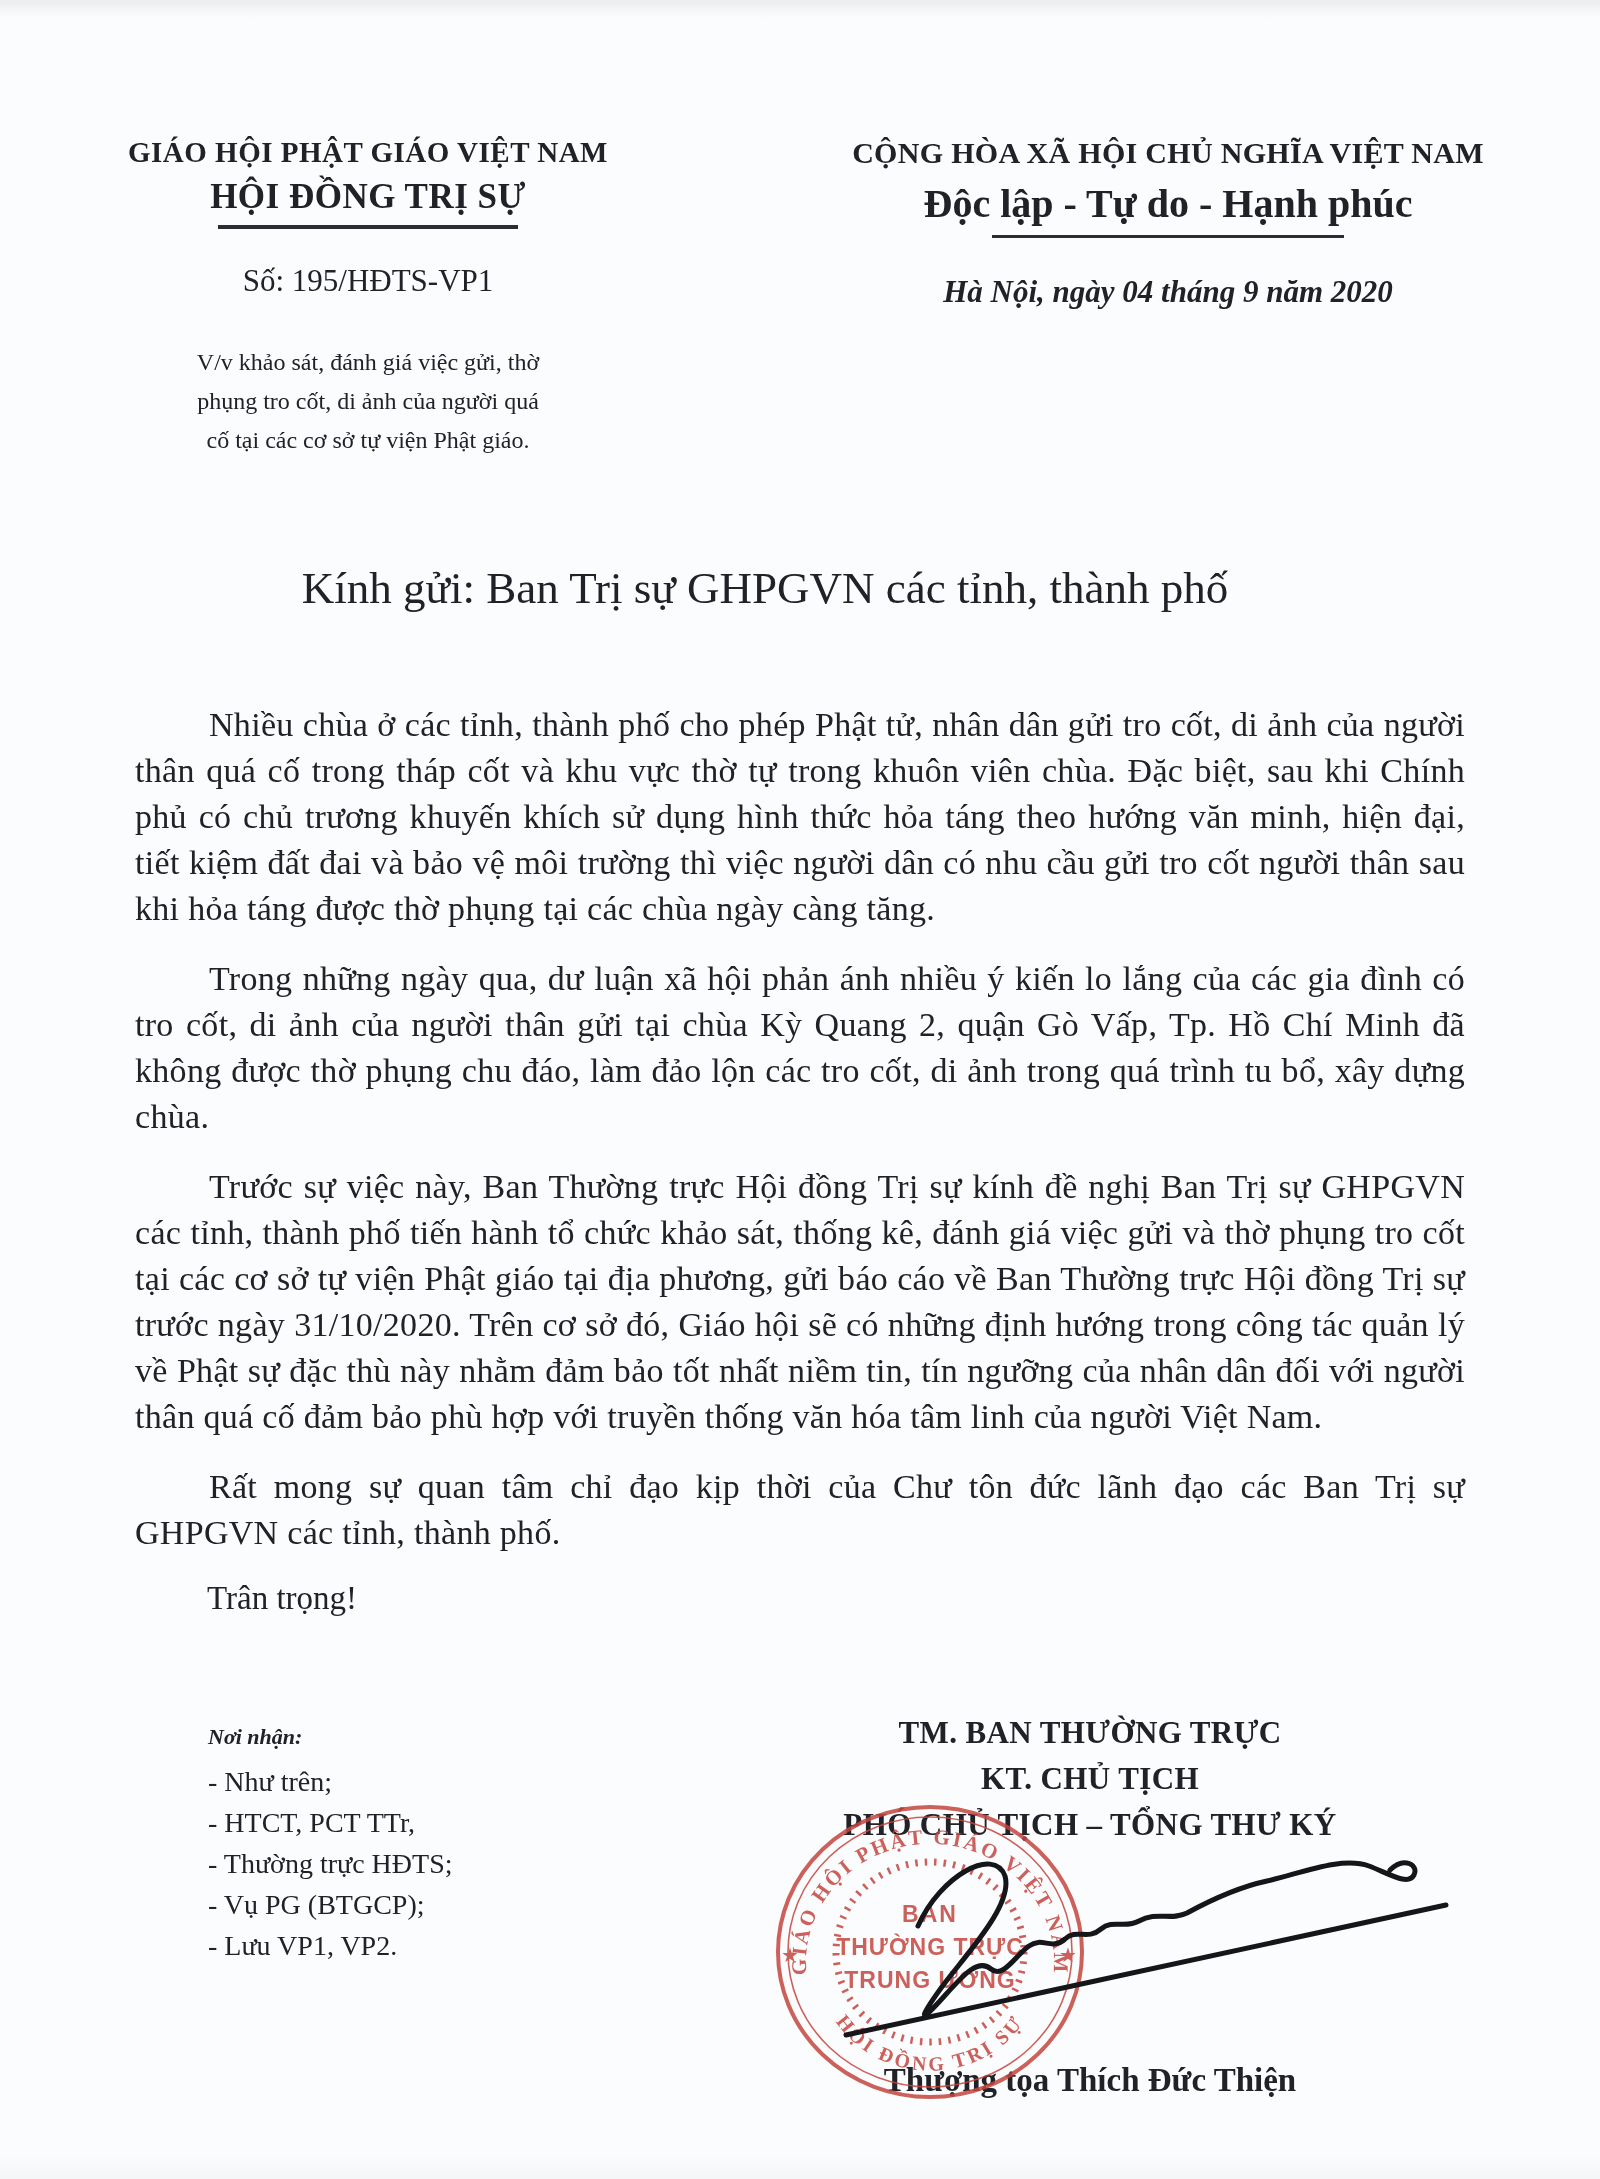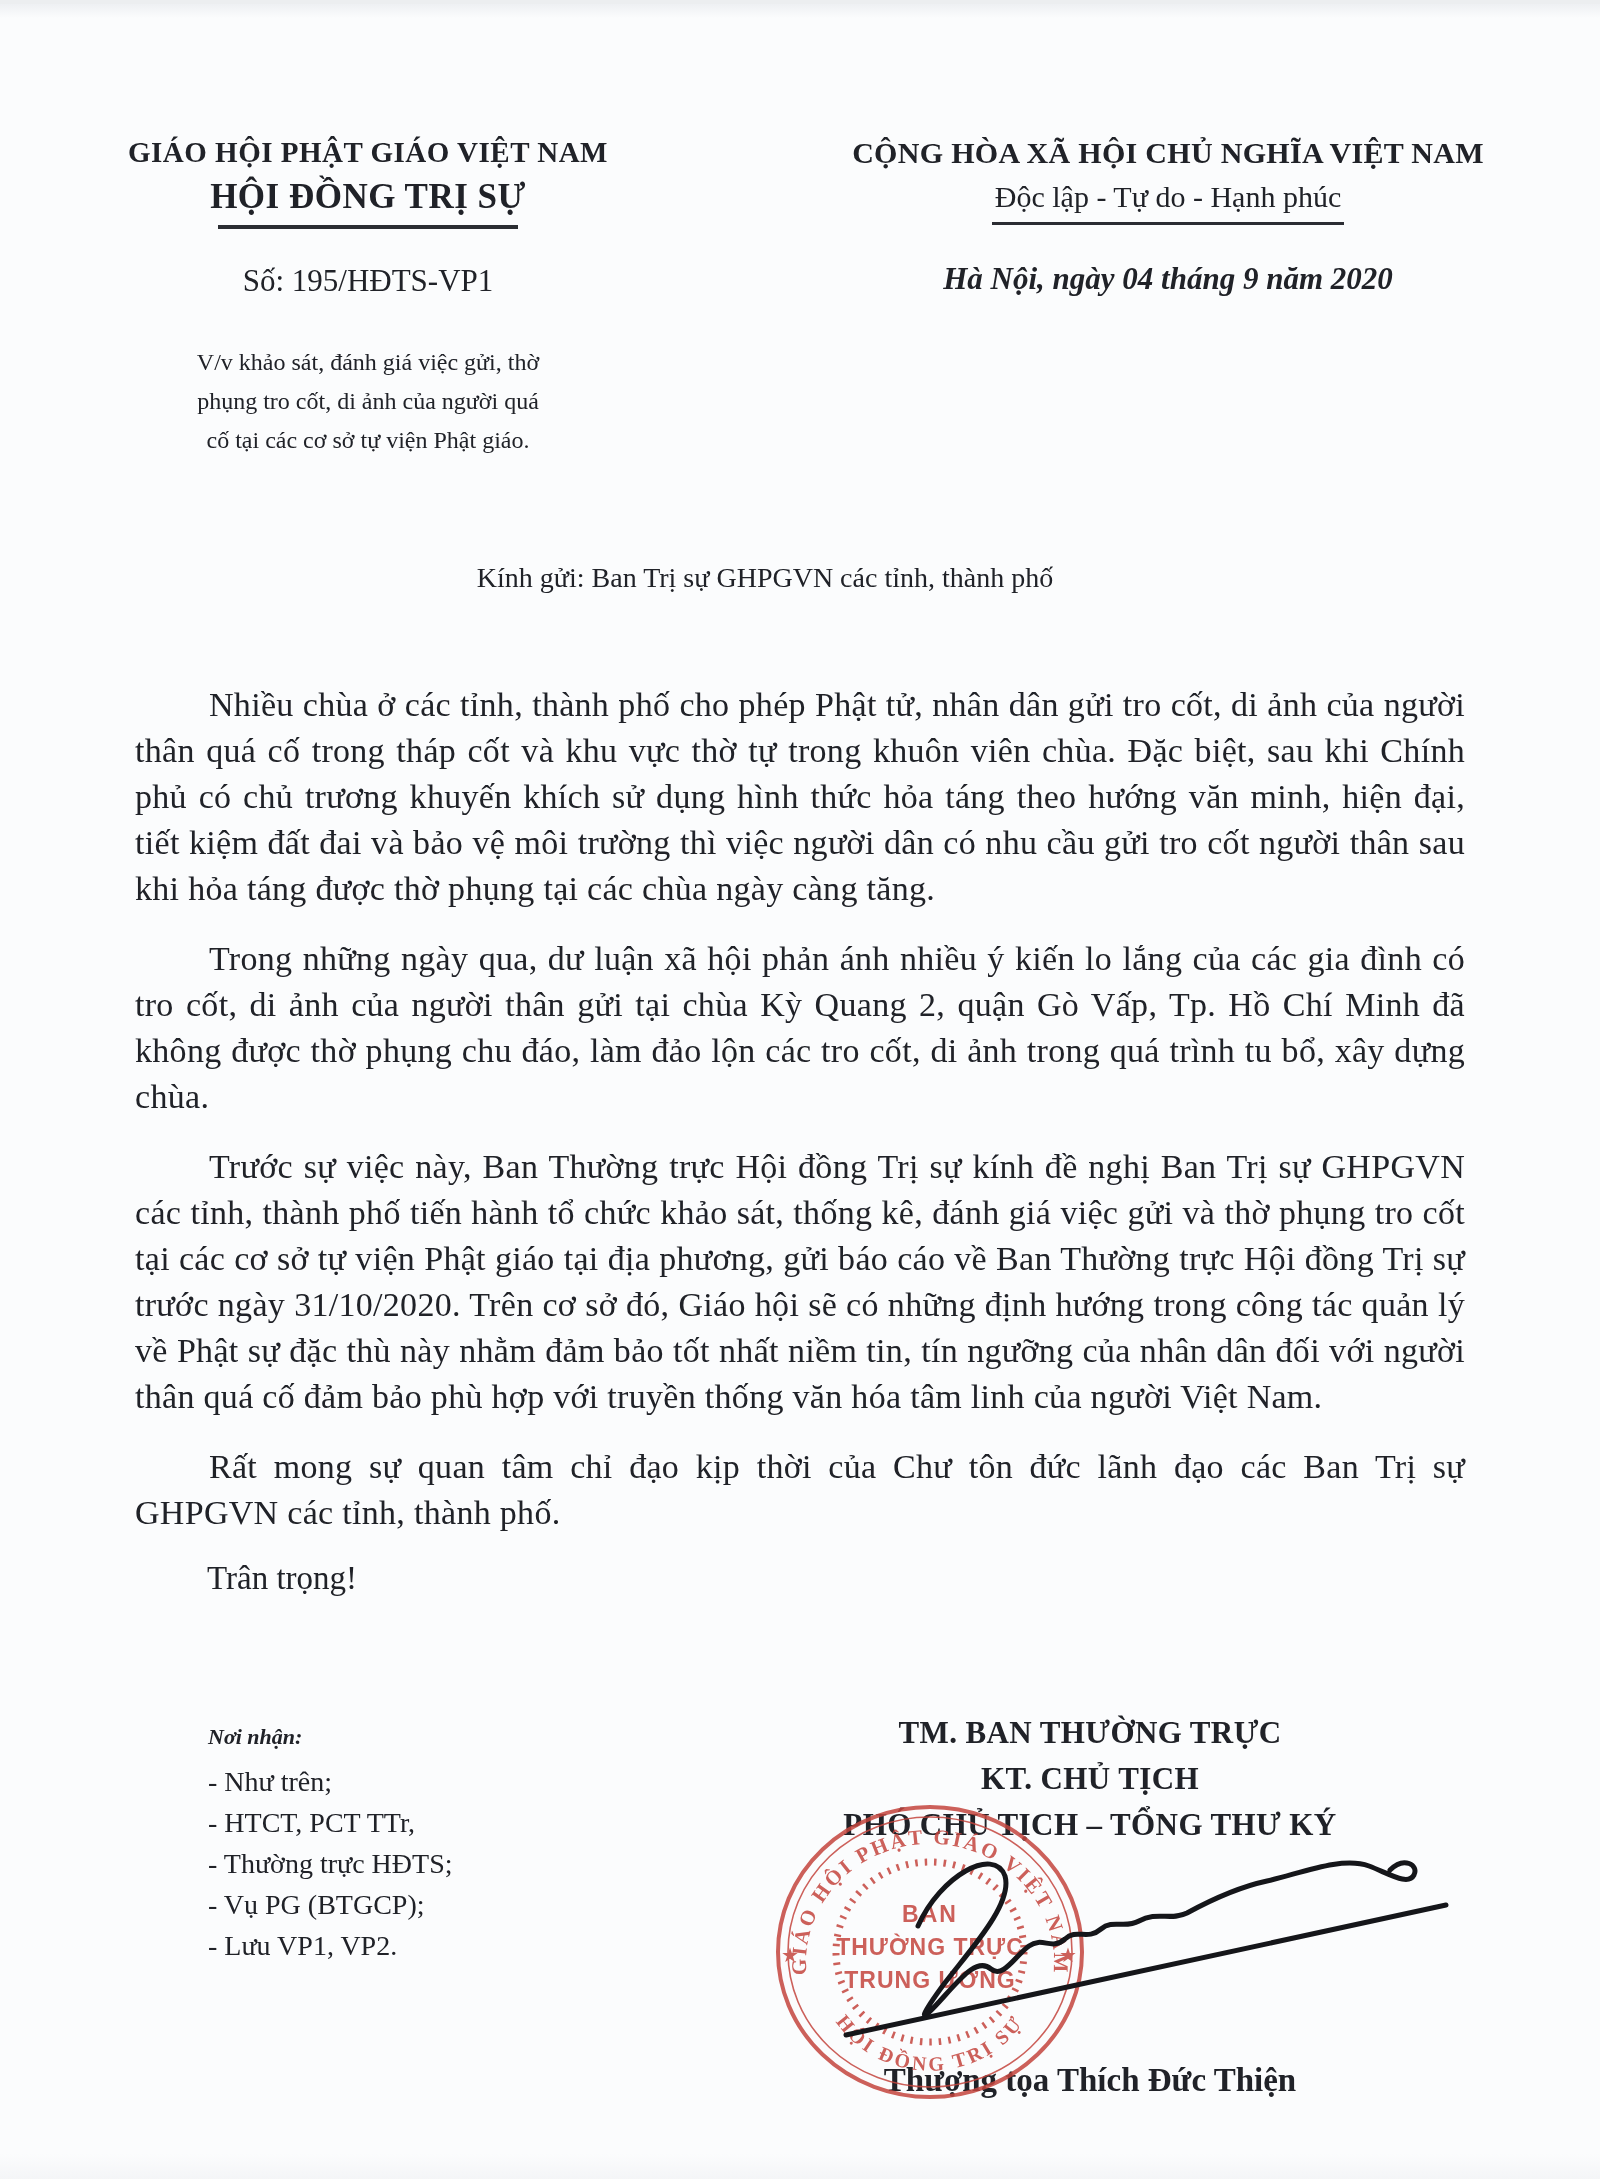--- a/index.html
+++ b/index.html
@@ -13,23 +13,23 @@
   .h-left{width:46%;text-align:center;}
   .h-right{width:54%;text-align:center;}
   .org-parent{font-size:29px;font-weight:bold;letter-spacing:.5px;}
   .council{font-size:35px;font-weight:bold;margin-top:8px;letter-spacing:.5px;}
   .rule{height:4px;background:#2b2d33;margin:8px auto 0;}
   .rule-left{width:300px;}
   .rule-right{width:352px;height:3px;}
   .doc-number{font-size:31px;margin-top:34px;}
   .subject{font-size:24px;line-height:39px;margin-top:44px;}
   .national{font-size:30px;font-weight:bold;letter-spacing:.3px;}
-  .motto{font-size:30px;font-weight:normal;margin-top:10px;}
+  .motto{font-size:40px;font-weight:bold;margin-top:10px;}
   .date-line{font-size:31px;font-weight:bold;font-style:italic;margin-top:36px;}
-  .recipient{font-size:28px;text-align:center;margin-top:102px;padding-right:70px;}
+  .recipient{font-size:45px;text-align:center;margin-top:102px;padding-right:70px;}
   .body{margin:88px 135px 0 135px;font-size:34px;line-height:46px;text-align:justify;letter-spacing:.3px;}
   .body p{margin:0 0 24px 0;text-indent:74px;}
   .closing{font-size:33px;margin:18px 0 0 207px;}
   .noi-nhan{position:absolute;left:208px;top:1712px;font-size:28px;line-height:41px;z-index:1;}
   .noi-nhan-label{font-weight:bold;font-style:italic;font-size:22px;margin-bottom:4px;}
   .sig-titles{position:absolute;left:770px;top:1706px;width:640px;text-align:center;
     font-weight:bold;font-size:31px;line-height:46px;letter-spacing:.4px;z-index:1;}
   .signer{position:absolute;left:770px;top:2058px;width:640px;text-align:center;
     font-weight:bold;font-size:33px;z-index:1;}
   .stamp{position:absolute;left:763px;top:1796px;width:334px;height:308px;opacity:.85;z-index:2;}

